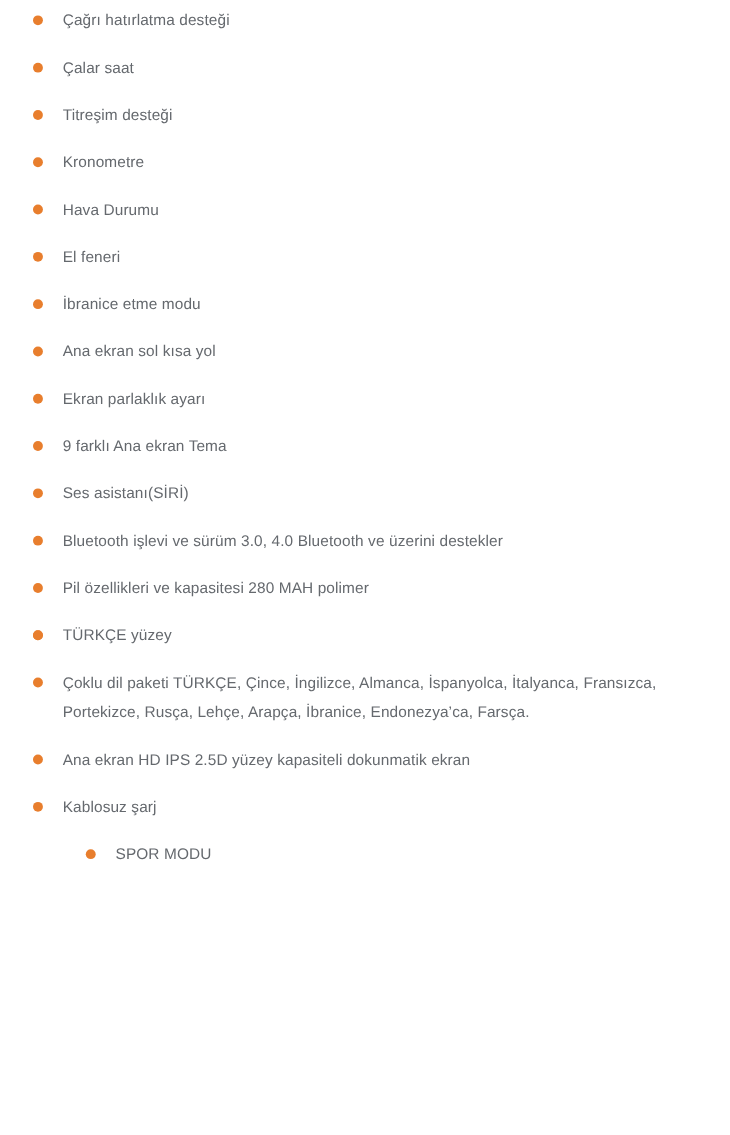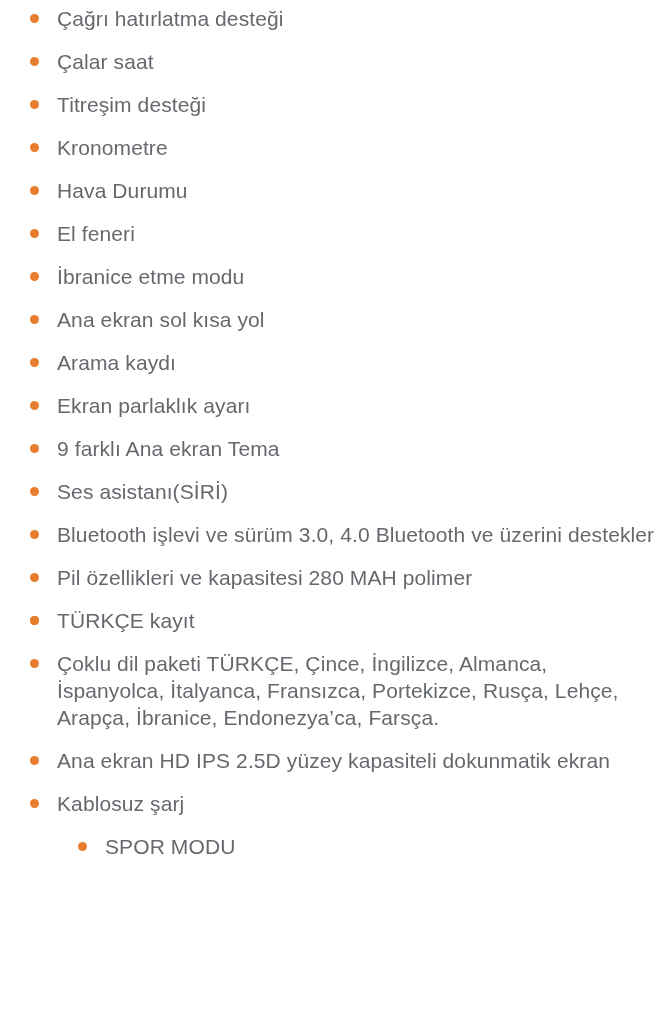--- a/index.html
+++ b/index.html
@@ -14,21 +14,21 @@
       background: #ffffff;
       box-sizing: border-box;
     }
     ul.feature-list {
       list-style: none;
       margin: 0;
       padding: 5px 8px 20px 57px;
     }
     ul.feature-list li {
       position: relative;
-      font-size: 21px;
+      font-size: 14px;
       line-height: 27px;
       font-weight: 400;
       color: #65696e;
       margin-bottom: 16px;
       letter-spacing: 0.1px;
     }
     ul.feature-list li:last-child {
       margin-bottom: 0;
       margin-left: 48px;
     }
@@ -48,26 +48,25 @@
 <div class="page">
   <ul class="feature-list" id="feature-list">
       <li><span class="bullet"></span><span>Çağrı hatırlatma desteği</span></li>
       <li><span class="bullet"></span><span>Çalar saat</span></li>
       <li><span class="bullet"></span><span>Titreşim desteği</span></li>
       <li><span class="bullet"></span><span>Kronometre</span></li>
       <li><span class="bullet"></span><span>Hava Durumu</span></li>
       <li><span class="bullet"></span><span>El feneri</span></li>
       <li><span class="bullet"></span><span>İbranice etme modu</span></li>
       <li><span class="bullet"></span><span>Ana ekran sol kısa yol</span></li>
-      <li><span class="bullet"></span><span>Arama kaydı</span></li>
       <li><span class="bullet"></span><span>Ekran parlaklık ayarı</span></li>
       <li><span class="bullet"></span><span>9 farklı Ana ekran Tema</span></li>
       <li><span class="bullet"></span><span>Ses asistanı(SİRİ)</span></li>
       <li><span class="bullet"></span><span>Bluetooth işlevi ve sürüm 3.0, 4.0 Bluetooth ve üzerini destekler</span></li>
       <li><span class="bullet"></span><span>Pil özellikleri ve kapasitesi 280 MAH polimer</span></li>
       <li><span class="bullet"></span></li>
-      <li><span class="bullet"></span><span>TÜRKÇE kayıt</span></li>
+      <li><span class="bullet"></span><span>TÜRKÇE yüzey</span></li>
       <li><span class="bullet"></span><span>Çoklu dil paketi TÜRKÇE, Çince, İngilizce, Almanca, İspanyolca, İtalyanca, Fransızca, Portekizce, Rusça, Lehçe, Arapça, İbranice, Endonezya’ca, Farsça.</span></li>
       <li><span class="bullet"></span><span>Ana ekran HD IPS 2.5D yüzey kapasiteli dokunmatik ekran</span></li>
       <li><span class="bullet"></span><span>Kablosuz şarj</span></li>
       <li><span class="bullet"></span><span>SPOR MODU</span></li>
     </ul>
 </div>
 
 </body></html>

